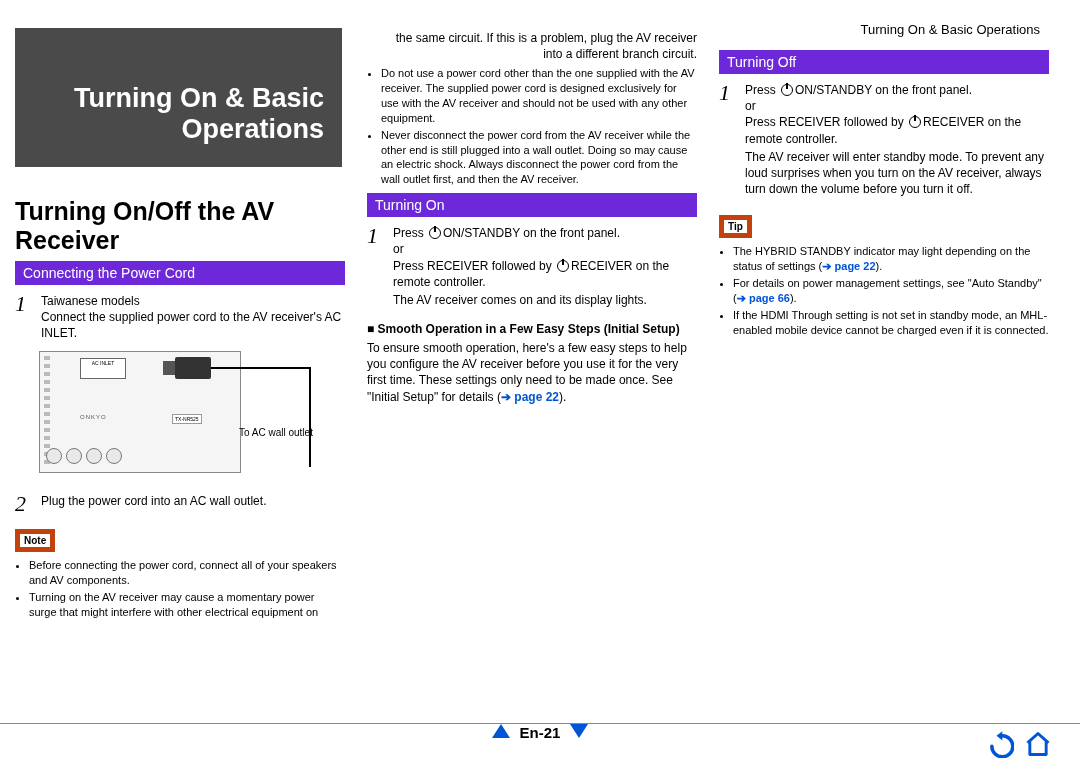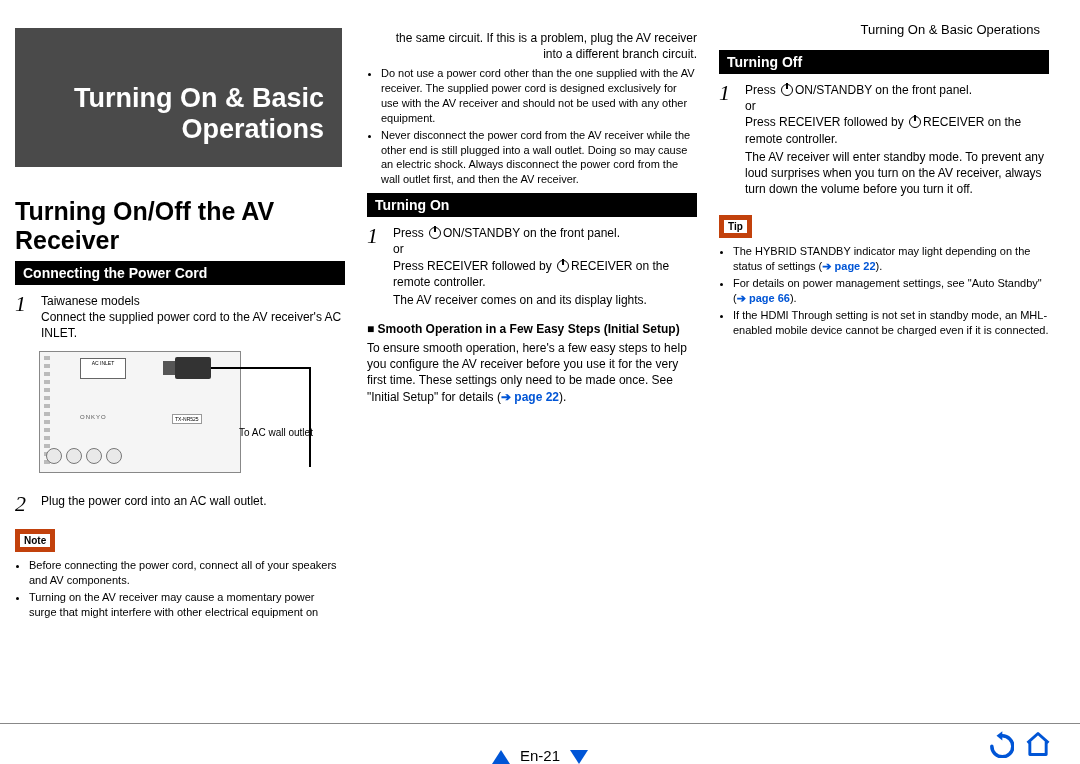--- a/index.html
+++ b/index.html
@@ -44,23 +44,23 @@
     width: 327px;
     box-sizing: border-box;
   }
   .h1 {
     font-size: 25px;
     font-weight: bold;
     margin: 8px 0 4px 0;
     line-height: 1.15;
   }
   .section-bar {
-    background: #000000;
+    background: #6d28d9;
     color: #fff;
-    font-weight: bold;
+    font-weight: normal;
     font-size: 14px;
     padding: 4px 8px;
     margin: 6px 0 8px 0;
   }
   .step {
     display: flex;
     gap: 8px;
     margin: 4px 0 6px 0;
   }
   .step-num {
@@ -204,23 +204,23 @@
   }
   .footer-bar {
     position: absolute;
     bottom: 0;
     left: 0;
     right: 0;
     border-top: 1px solid #888;
     height: 40px;
     display: flex;
     justify-content: center;
-    align-items: flex-end;
+    align-items: flex-start;
     gap: 10px;
-    font-weight: normal;
+    font-weight: bold;
     font-size: 15px;
   }
   .tri {
     width: 0; height: 0;
     border-left: 9px solid transparent;
     border-right: 9px solid transparent;
     cursor: pointer;
   }
   .tri-up { border-bottom: 14px solid #0055d6; }
   .tri-down { border-top: 14px solid #0055d6; }

